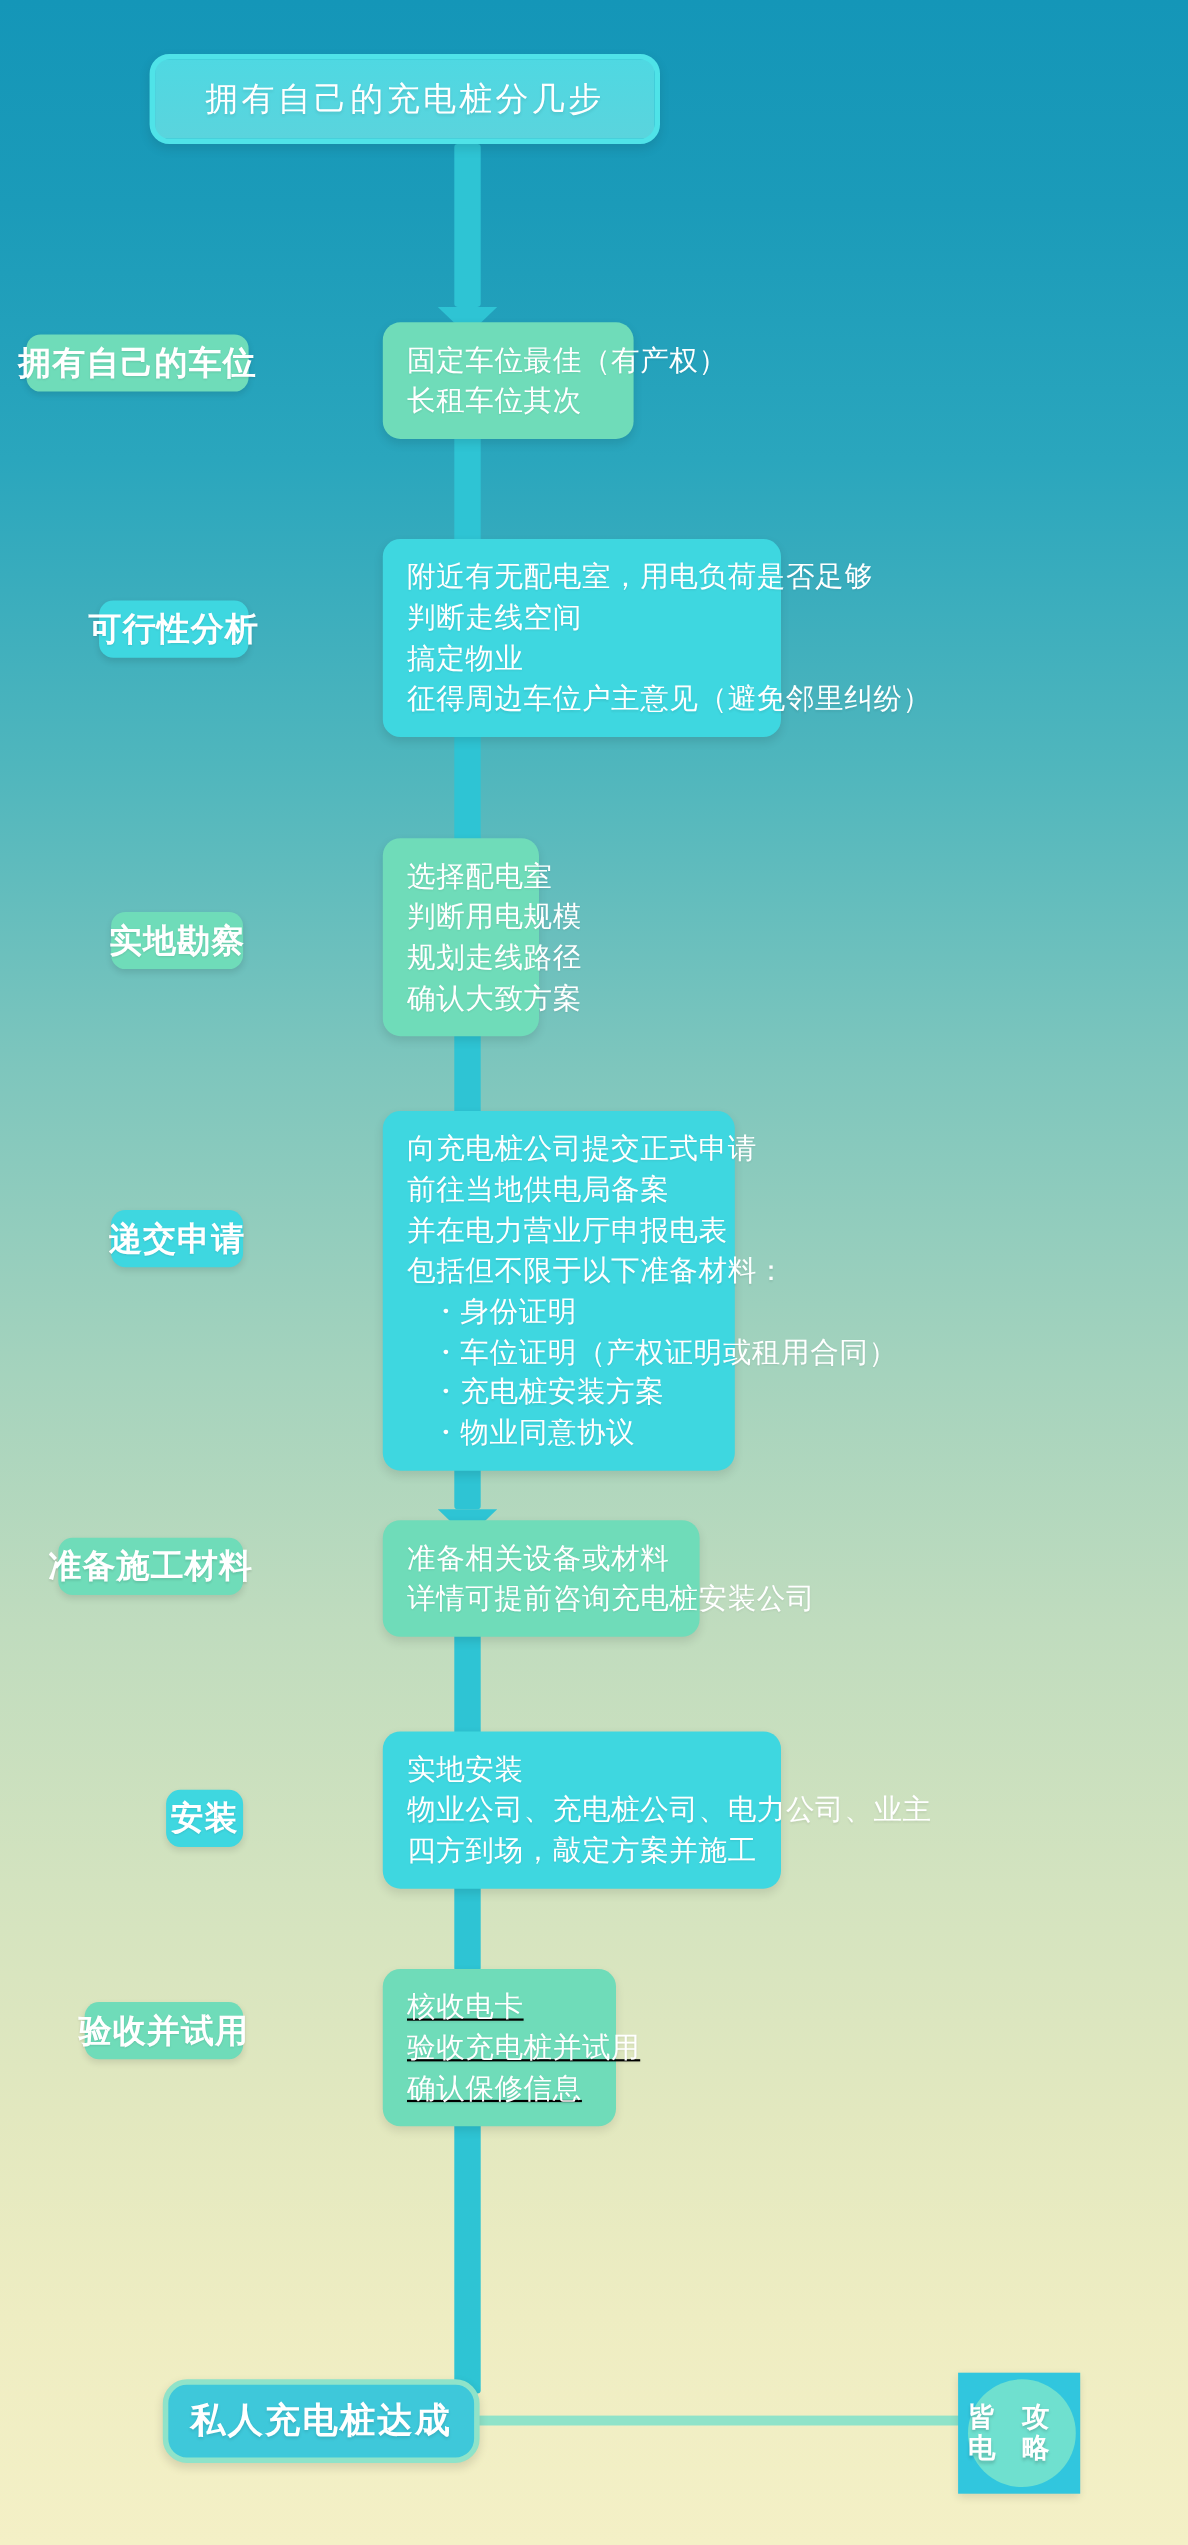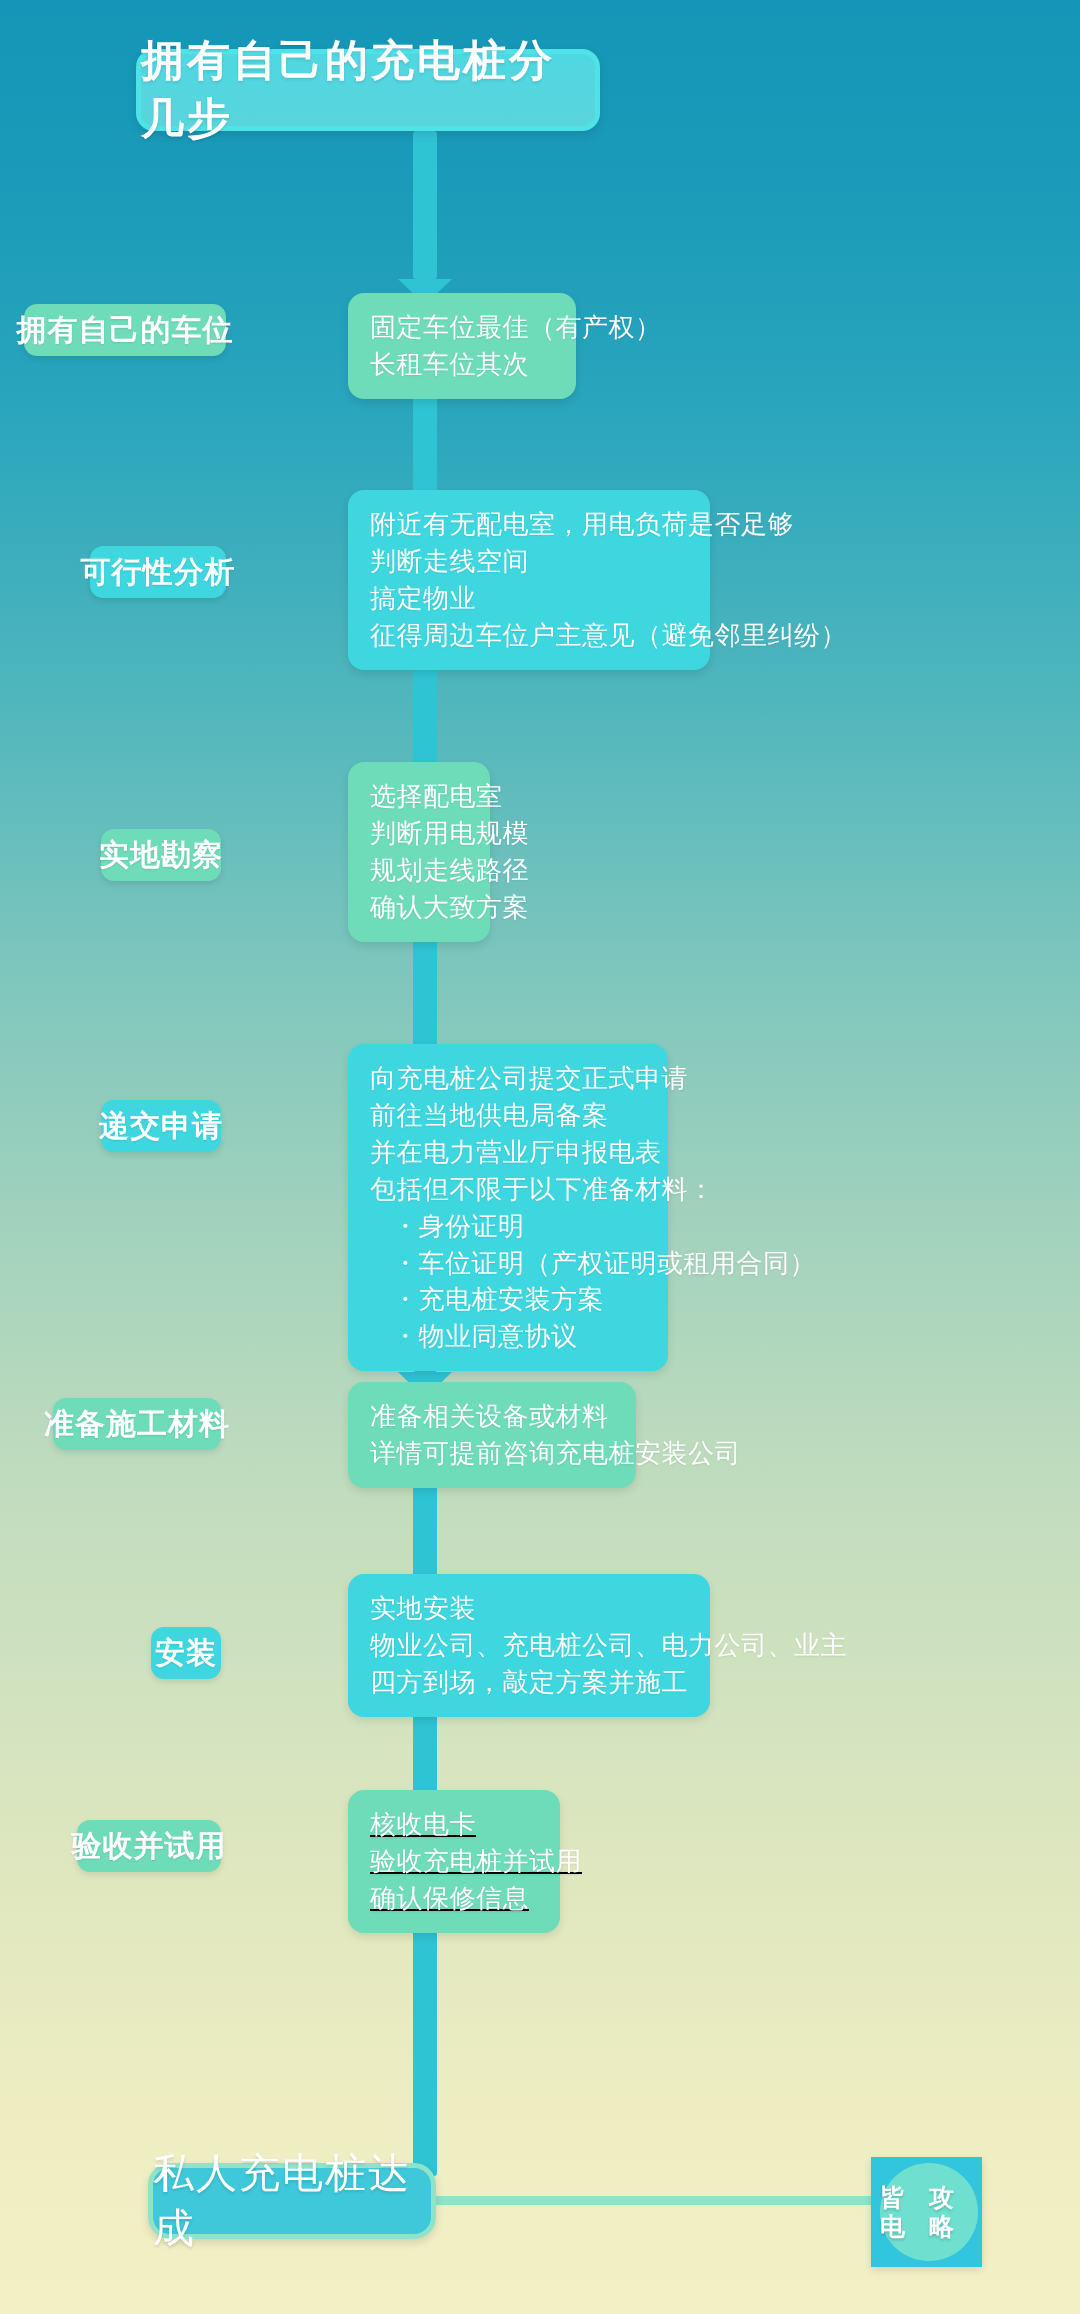--- a/index.html
+++ b/index.html
@@ -51,22 +51,23 @@
   .title-pill{
     position:absolute;left:136px;top:49px;width:464px;height:82px;
     background:linear-gradient(180deg,#4fd8e2 0%,#5ad4dd 100%);
     border:5px solid #4fe3e8;
     border-radius:18px;
     box-sizing:border-box;
     display:flex;align-items:center;justify-content:center;
     box-shadow:0 4px 10px rgba(0,0,0,.10);
   }
   .title-pill span{
-    color:#ffffff;font-size:43px;font-weight:bold;letter-spacing:3px;
+    color:#ffffff;font-size:30px;font-weight:normal;letter-spacing:3px;
     text-shadow:0 2px 3px rgba(0,0,0,.10);
+    text-align:center;
   }
 
   
   .label-pill{
     position:absolute;height:52px;
     border-radius:13px;
     display:flex;align-items:center;justify-content:center;
     padding:0 20px;box-sizing:border-box;
     box-shadow:0 3px 6px rgba(0,0,0,.10);
     text-align:center;
@@ -95,21 +96,21 @@
   
   .final-pill{
     position:absolute;left:148px;top:2163px;width:288px;height:76px;
     background:#3ec8da;
     border:5px solid #8fe3c9;
     border-radius:22px;box-sizing:border-box;
     display:flex;align-items:center;justify-content:center;
     box-shadow:0 4px 9px rgba(0,0,0,.12);
   }
   .final-pill span{
-    color:#ffffff;font-size:41px;font-weight:normal;letter-spacing:2px;
+    color:#ffffff;font-size:32px;font-weight:bold;letter-spacing:2px;
     text-shadow:0 2px 3px rgba(0,0,0,.12);
   }
   .final-connector{
     position:absolute;left:432px;top:2196px;width:452px;height:9px;
     background:#8fe3c9;
   }
   .brand-square{
     position:absolute;left:871px;top:2157px;width:111px;height:110px;
     background:#31c6de;
     box-shadow:0 3px 8px rgba(0,0,0,.12);
@@ -195,21 +196,21 @@
     <p>规划走线路径</p>
     <p>确认大致方案</p>
   </div>
 
   <div class="numcircle" style="top: 1098px; background: rgb(63, 198, 220);">
     <span>4</span>
   </div>
   <div class="label-pill" style="left: 101px; top: 1100px; width: 120px; background: rgb(62, 215, 224);">
     <span>递交申请</span>
   </div>
-  <div class="detail-card" style="left: 348px; top: 1044px; width: 320px; background: rgb(62, 215, 224);">
+  <div class="detail-card" style="left: 348px; top: 1010px; width: 320px; background: rgb(62, 215, 224);">
     <p>向充电桩公司提交正式申请</p>
     <p>前往当地供电局备案</p>
     <p>并在电力营业厅申报电表</p>
     <p>包括但不限于以下准备材料：</p>
     <p class="bullet">・身份证明</p>
     <p class="bullet">・车位证明（产权证明或租用合同）</p>
     <p class="bullet">・充电桩安装方案</p>
     <p class="bullet">・物业同意协议</p>
   </div>
 

